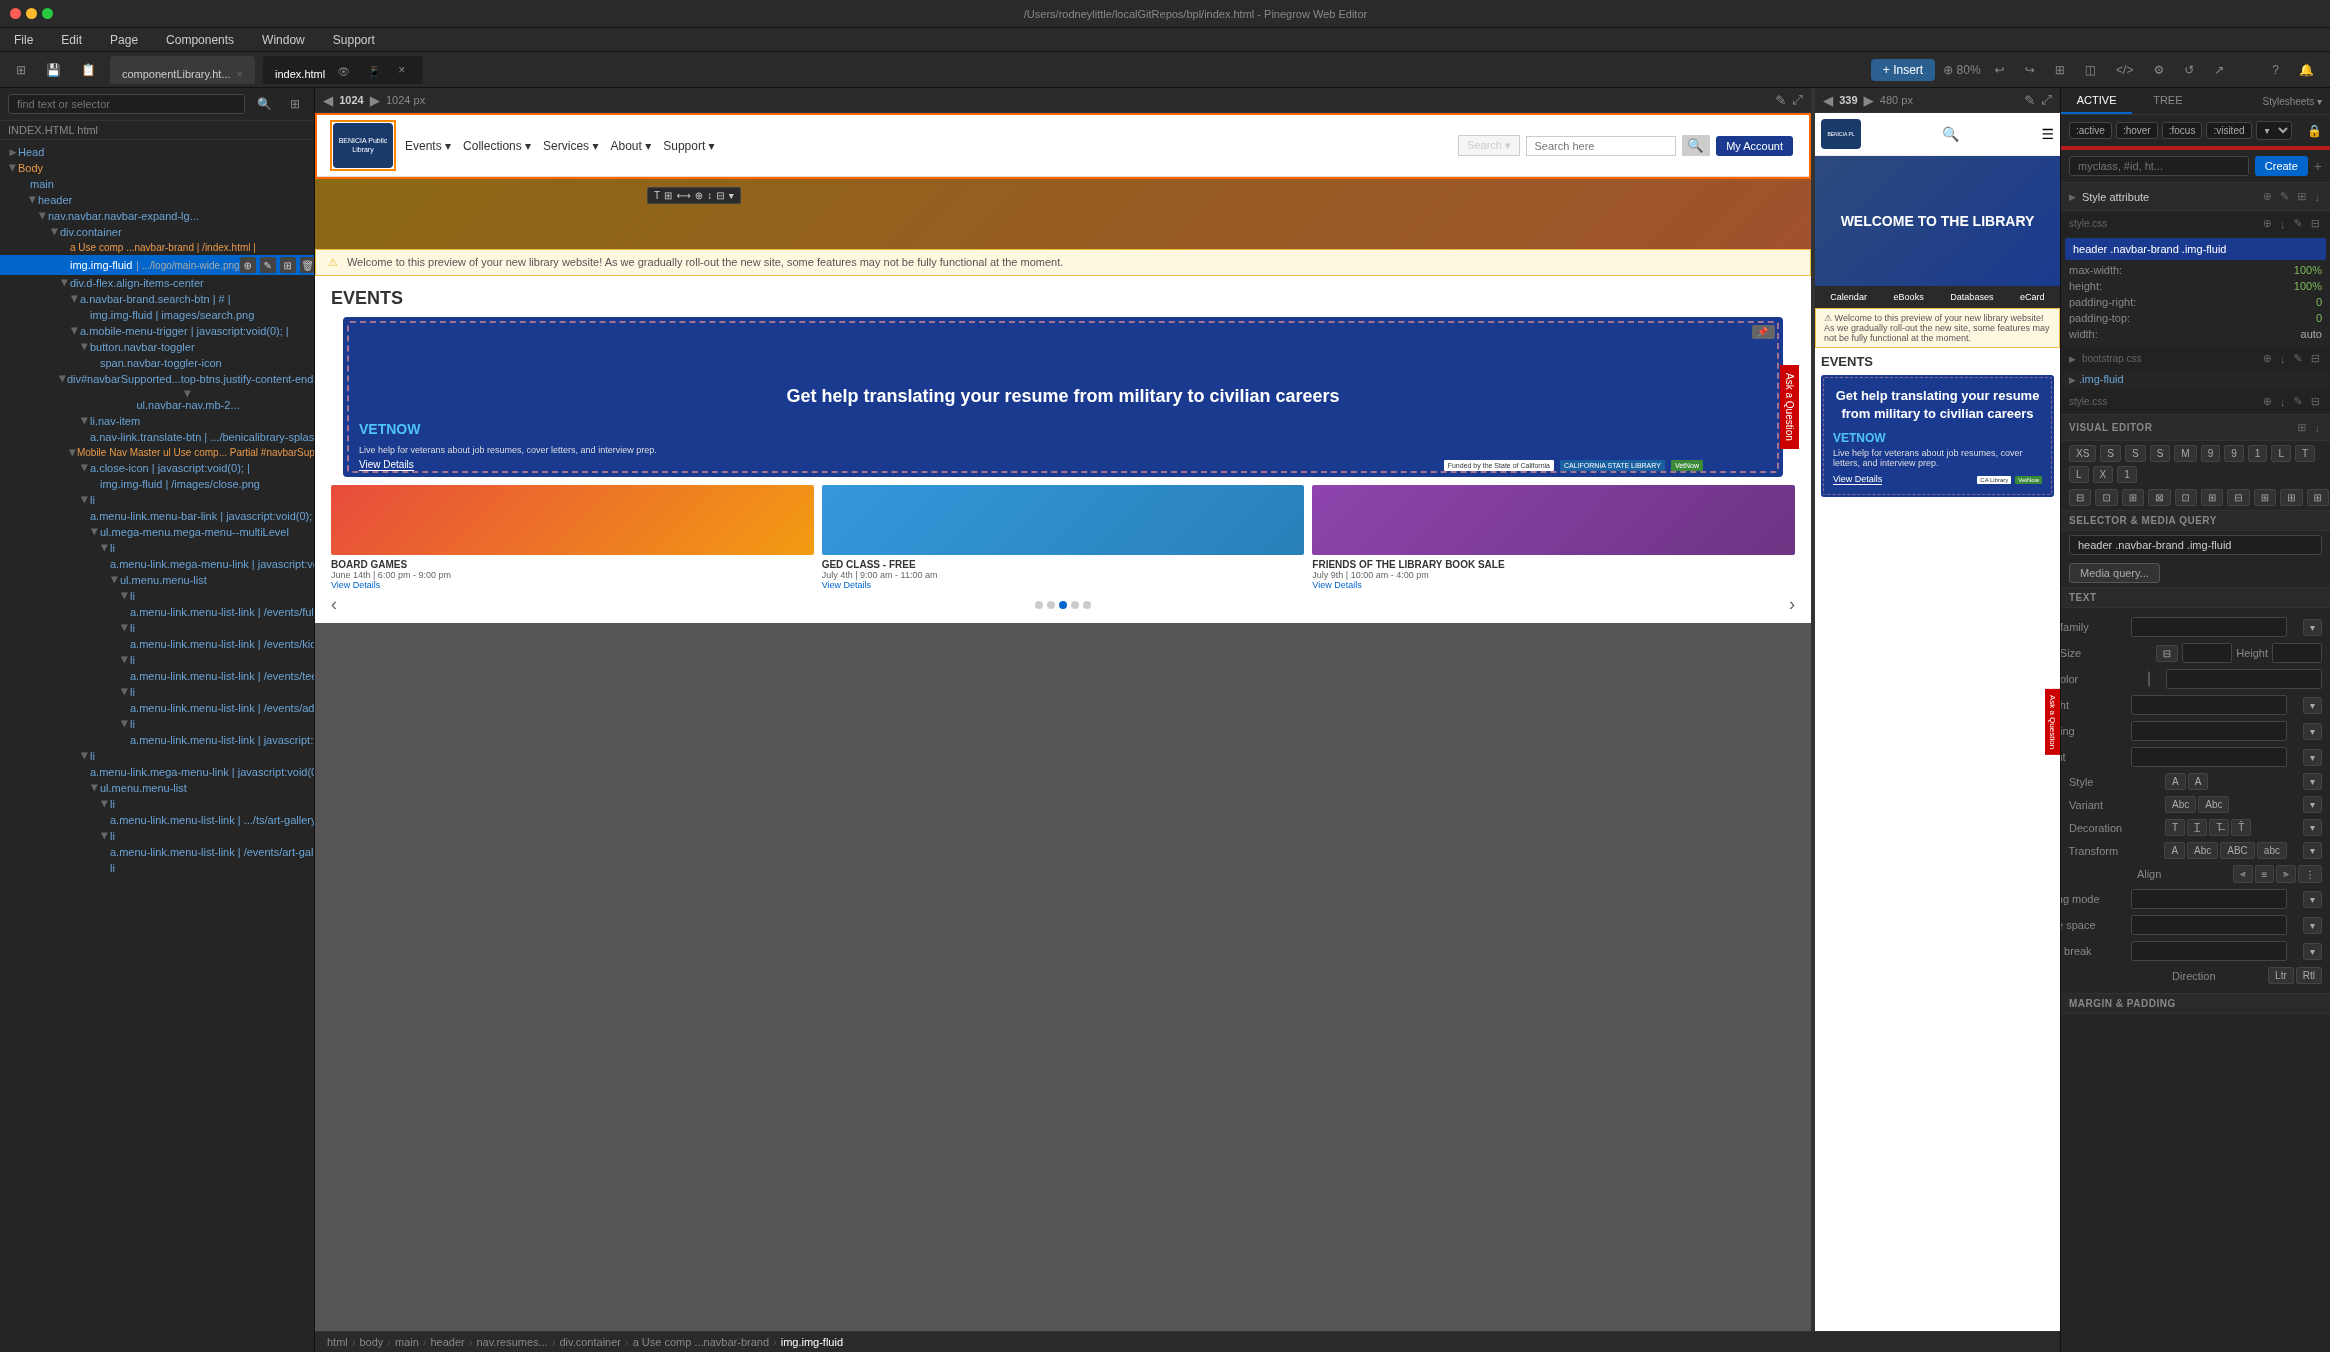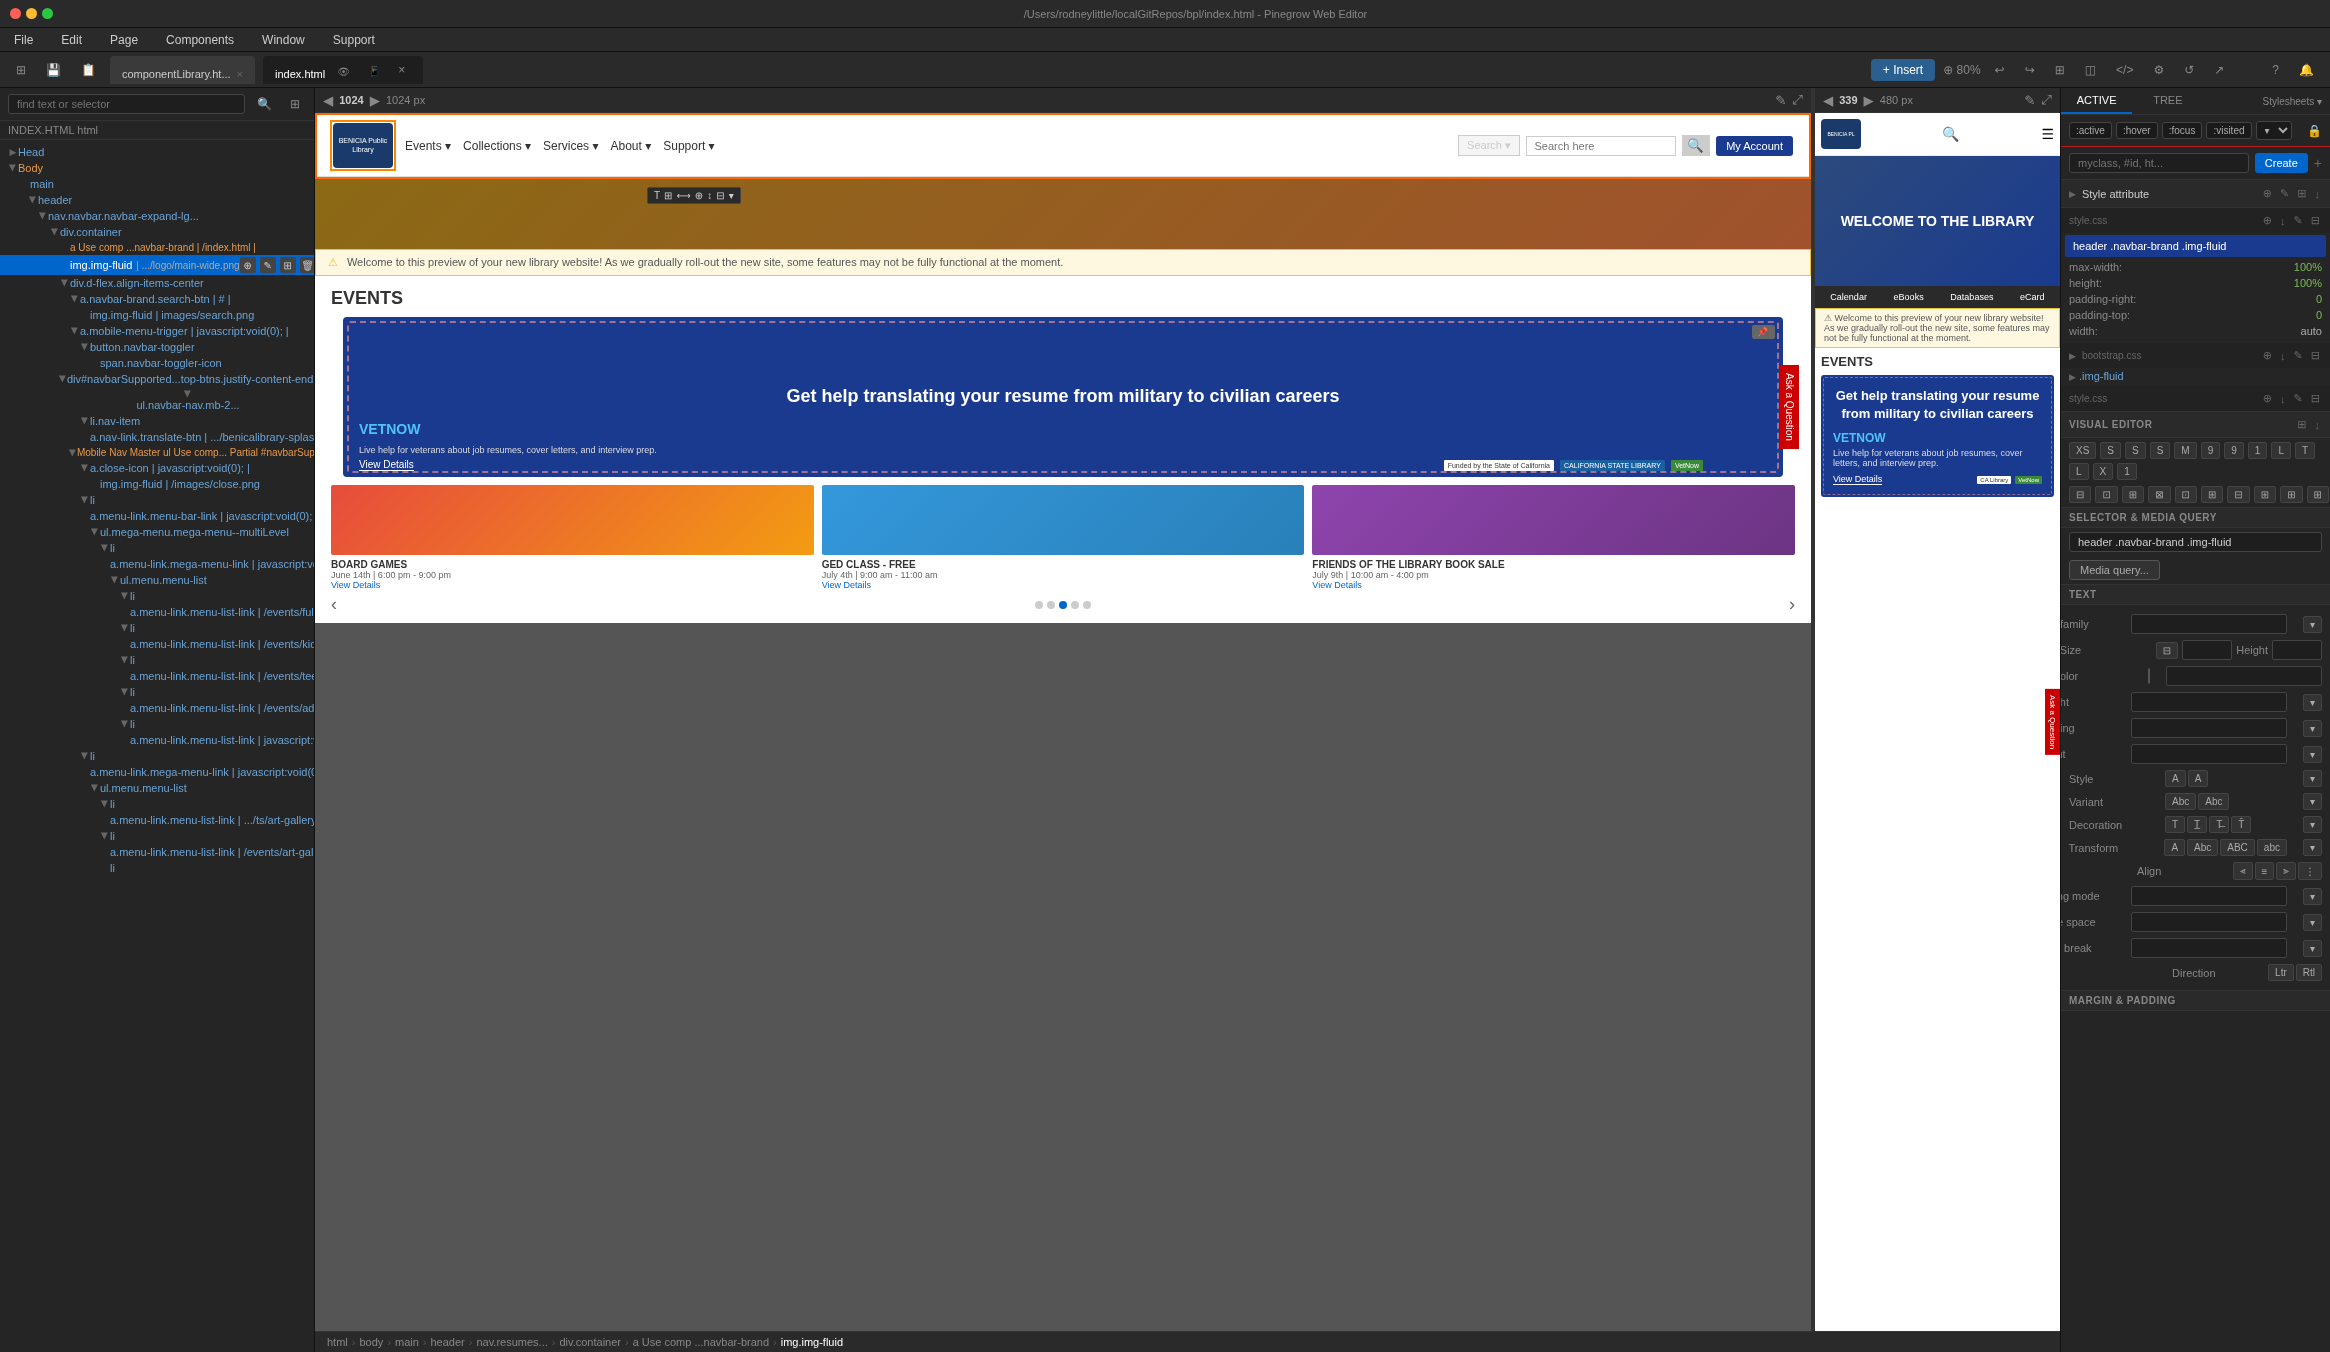--- a/index.html
+++ b/index.html
@@ -86,21 +86,21 @@
     .dot-indicator { width: 8px; height: 8px; border-radius: 50%; background: #ccc; }
     .dot-indicator.active { background: #0066cc; }
     .breadcrumb-item { color: #888; }
     .breadcrumb-item.active { color: #fff; }
 
     
     .right-panel { width: 270px; background: #252525; border-left: 1px solid #111; display: flex; flex-direction: column; overflow: hidden; }
     .right-panel-tabs { display: flex; border-bottom: 1px solid #333; }
     .right-tab { flex: 1; padding: 6px; text-align: center; font-size: 11px; color: #888; cursor: pointer; border-bottom: 2px solid transparent; }
     .right-tab.active { color: #fff; border-bottom-color: #0066cc; }
-    .pseudo-classes { padding: 6px 8px; border-bottom: 1px solid #b91c1c; display: flex; align-items: center; gap: 4px; flex-wrap: wrap; }
+    .pseudo-classes { padding: 6px 8px; border-bottom: 4px solid #b91c1c; display: flex; align-items: center; gap: 4px; flex-wrap: wrap; }
     .pseudo-btn { background: #1a1a1a; border: 1px solid #444; color: #aaa; padding: 2px 6px; border-radius: 3px; font-size: 10px; cursor: pointer; }
     .pseudo-dropdown { background: #1a1a1a; border: 1px solid #444; color: #aaa; padding: 2px 4px; border-radius: 3px; font-size: 10px; }
     .right-search { padding: 6px 8px; border-bottom: 1px solid #333; display: flex; gap: 6px; }
     .right-search input { background: #1e1e1e; border: 1px solid #444; color: #ccc; padding: 3px 8px; border-radius: 3px; font-size: 11px; flex: 1; }
     .create-btn { background: #0066cc; color: #fff; border: none; padding: 3px 10px; border-radius: 3px; font-size: 11px; cursor: pointer; }
     .style-section { border-bottom: 1px solid #333; }
     .style-section-header { padding: 5px 8px; display: flex; align-items: center; gap: 6px; cursor: pointer; background: #2a2a2a; }
     .style-section-title { font-size: 11px; color: #ccc; font-weight: 500; }
     .style-property-row { display: flex; justify-content: space-between; align-items: center; padding: 2px 8px; font-size: 11px; }
     .prop-name { color: #888; }

